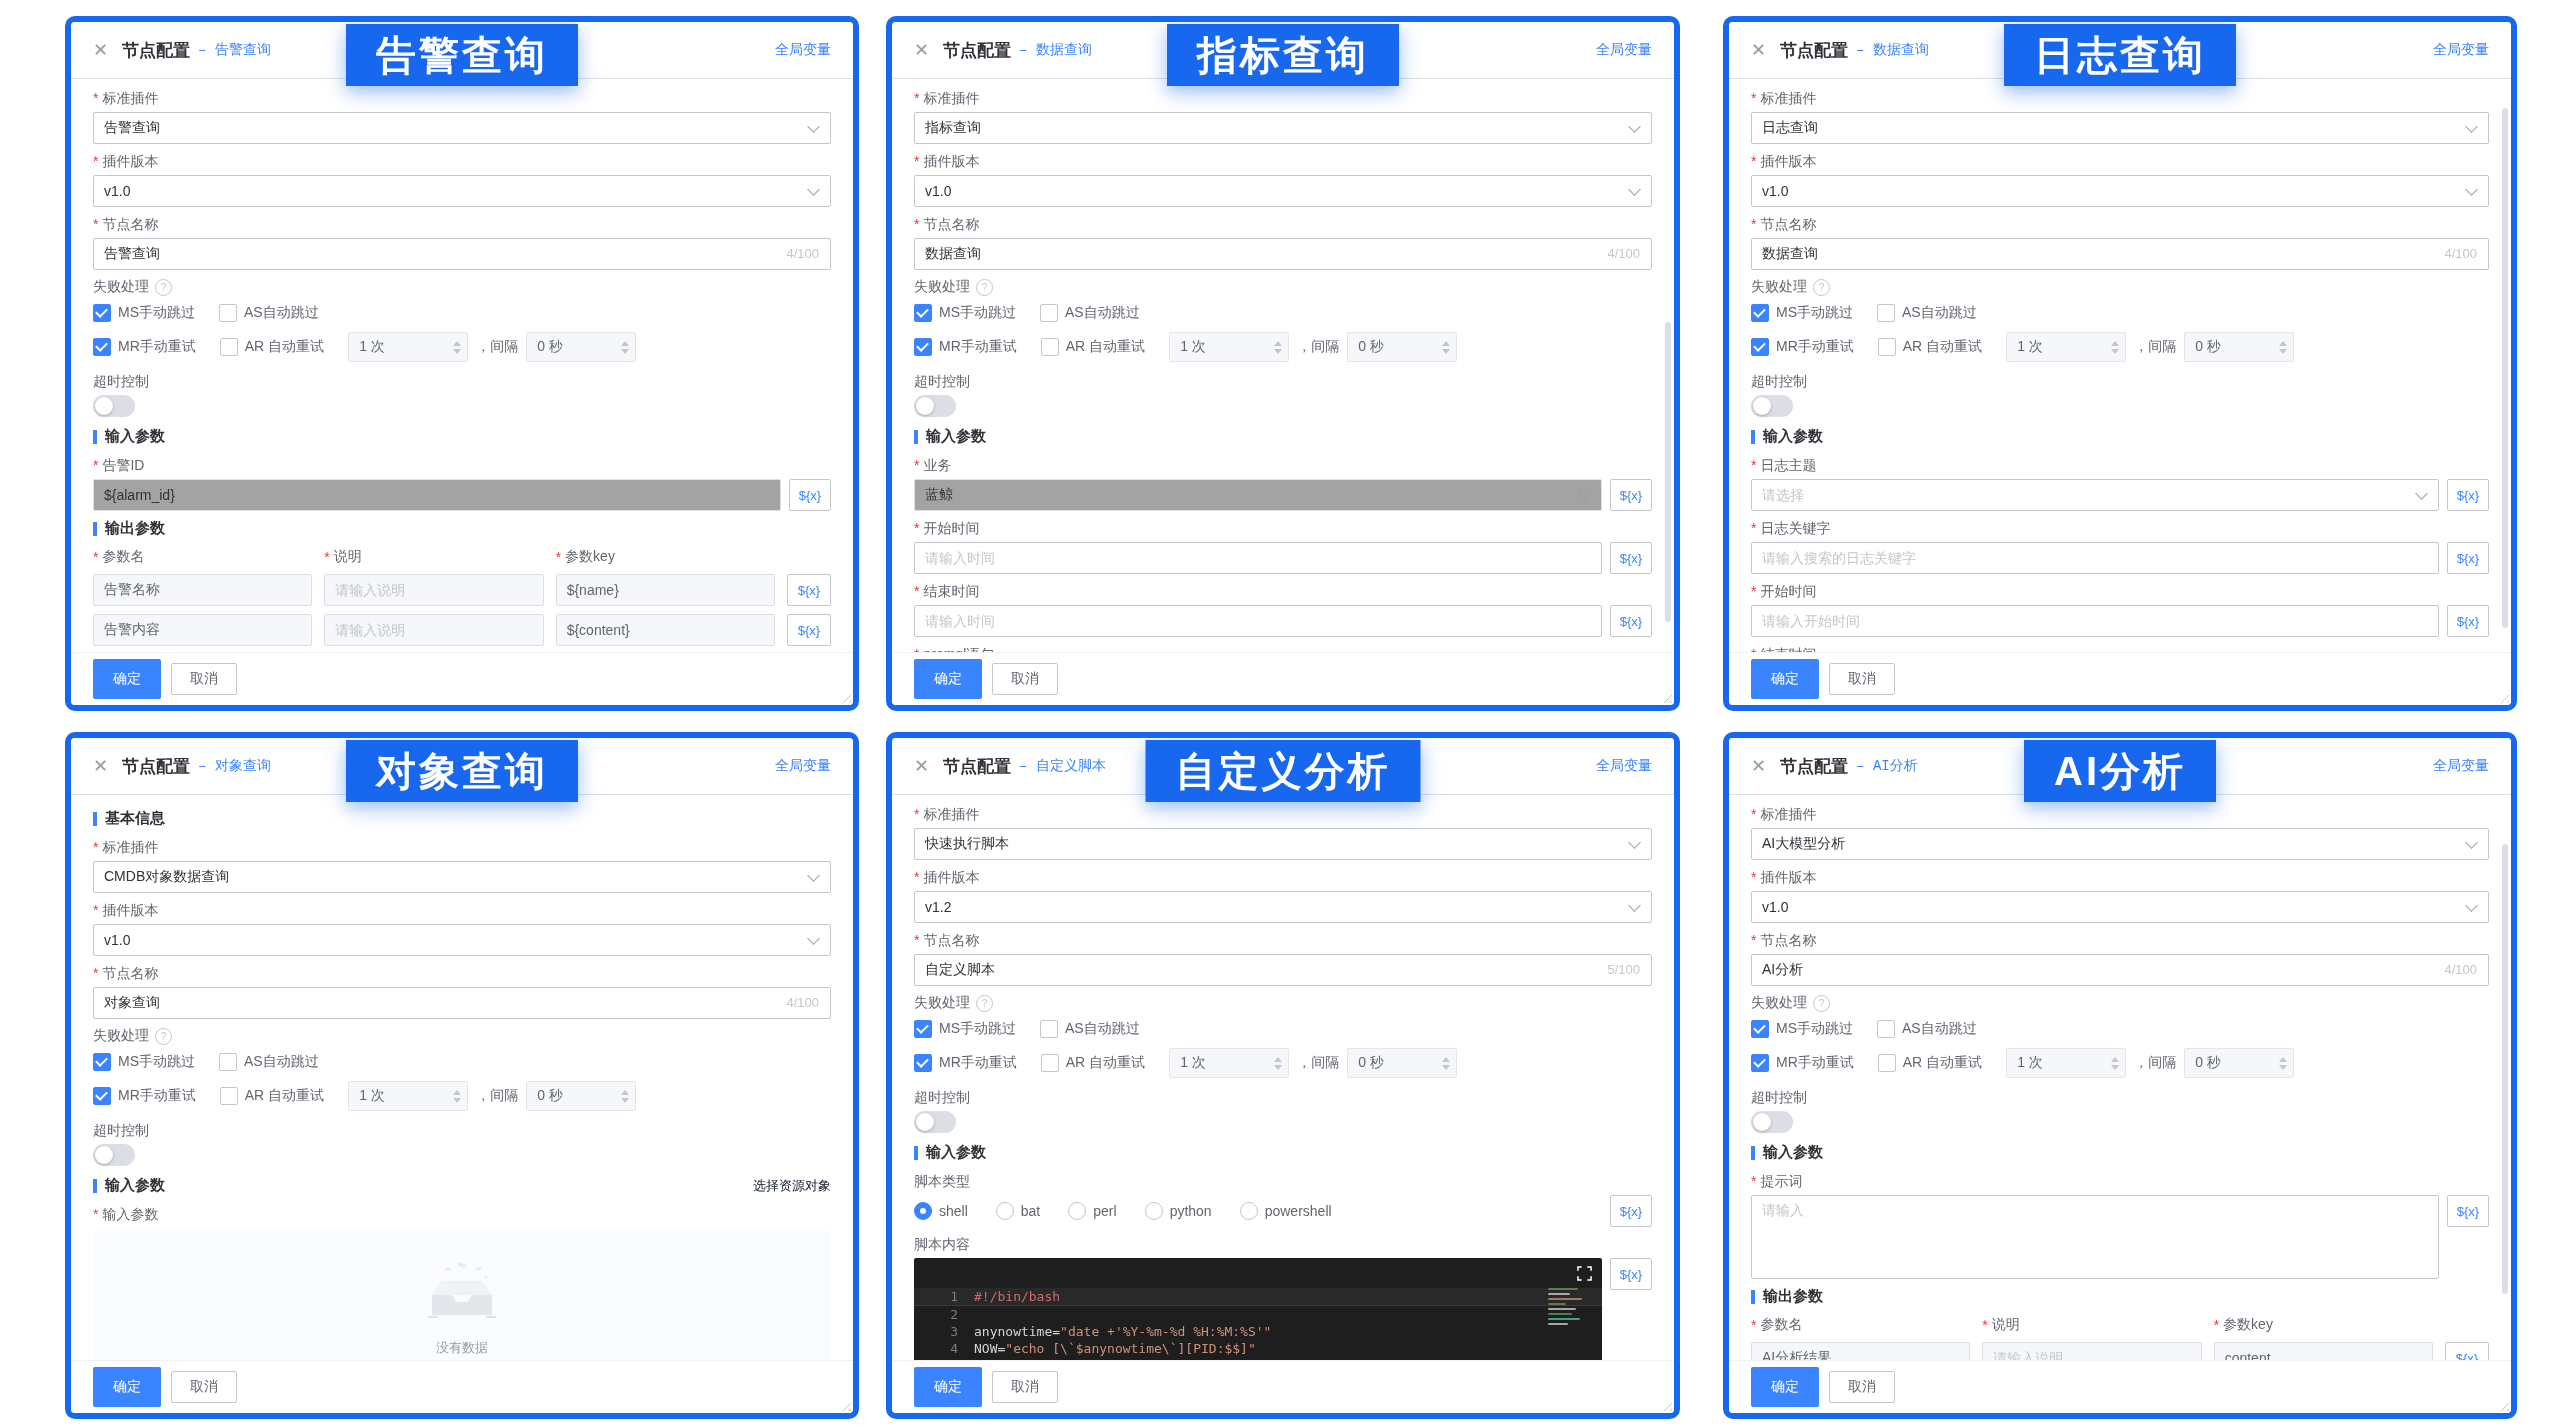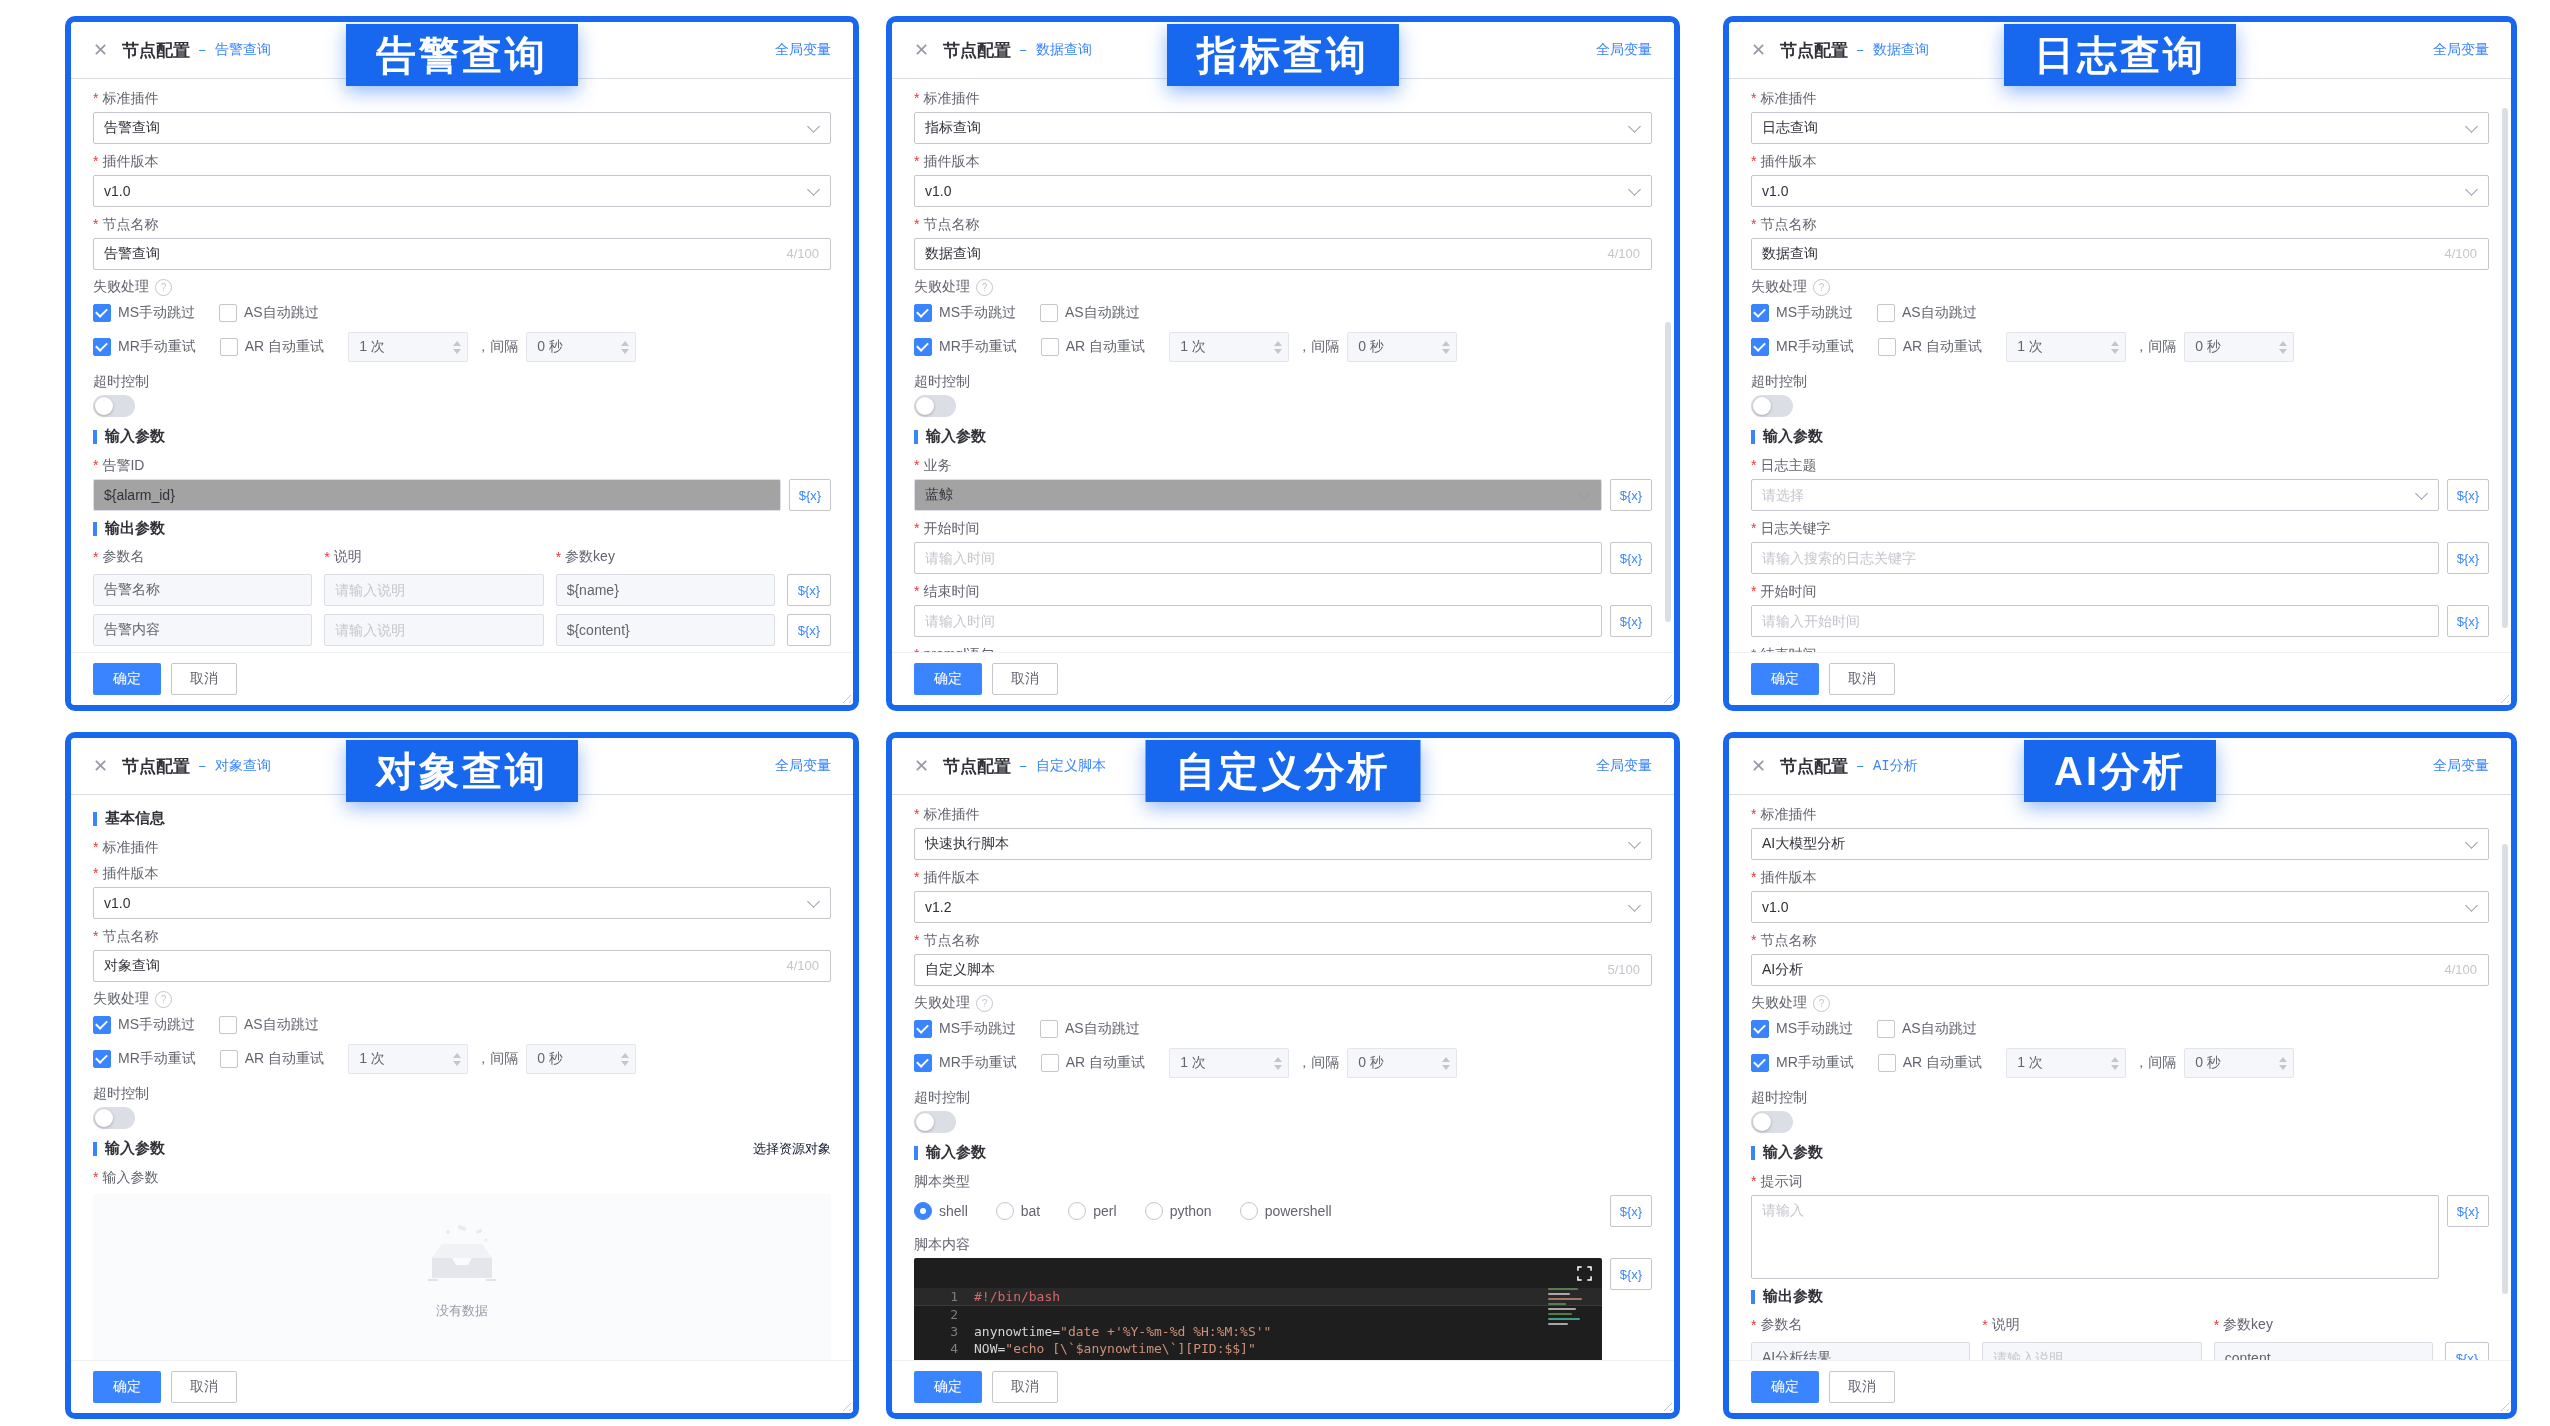--- a/index.html
+++ b/index.html
@@ -74,21 +74,21 @@
   .ogrid{display:grid;grid-template-columns:1fr 1fr 1fr 44px;column-gap:12px;row-gap:8px;align-items:center;}
   .ohead{display:flex;align-items:center;font-size:14px;color:#63656e;}
   .ocell input{width:100%;box-sizing:border-box;height:32px;border:1px solid #dcdee5;border-radius:2px;
        padding:0 10px;font-size:14px;color:#63656e;background:#f5f7fa;outline:none;}
   .ocell input::placeholder{color:#c4c6cc;}
   .ovb{margin-left:0;}
   .ta{flex:1;height:84px;border:1px solid #c4c6cc;border-radius:2px;padding:6px 10px;font-size:14px;
        color:#c4c6cc;background:#fff;box-sizing:border-box;}
   .foot{position:absolute;left:0;right:0;bottom:0;height:52px;background:#fff;display:flex;align-items:center;
        padding:0 22px;gap:10px;z-index:6;border-top:1px solid #f0f1f5;}
-  .okbtn{height:32px;padding:0 20px;background:#3a84ff;color:#fff;border:none;border-radius:2px;font-size:14px;cursor:pointer;}
+  .okbtn{height:40px;padding:0 20px;background:#3a84ff;color:#fff;border:none;border-radius:2px;font-size:14px;cursor:pointer;}
   .cxbtn{height:32px;padding:0 18px;background:#fff;color:#63656e;border:1px solid #c4c6cc;border-radius:2px;font-size:14px;cursor:pointer;}
   .resize{position:absolute;right:2px;bottom:2px;width:12px;height:12px;z-index:8;
        background:repeating-linear-gradient(135deg,transparent 0 3px,#c4c6cc 3px 4px);
        clip-path:polygon(100% 0,100% 100%,0 100%);cursor:nwse-resize;}
   .thumb{position:absolute;right:3px;width:6px;border-radius:3px;background:#dcdee5;z-index:8;cursor:grab;}
 </style>
 </head>
 <body>
 
 <div id="root">
@@ -501,20 +501,23 @@
       <div class="tag">对象查询</div>
       <div class="body">
         <div class="sec">
           <span class="secbar"></span>
           <span class="sectxt">基本信息</span>
         </div>
         <div class="field">
           <div class="flabel">
             <span class="star">*</span>
             <span>标准插件</span>
+          </div>
+          <div class="crow">
+            <div class="cwrap"><input class="ctl" readonly="" value="CMDB对象数据查询" style=""><span class="caret"></span></div>
           </div>
         </div>
         <div class="field">
           <div class="flabel">
             <span class="star">*</span>
             <span>插件版本</span>
           </div>
           <div class="crow">
             <div class="cwrap"><input class="ctl" readonly="" value="v1.0" style=""><span class="caret"></span></div>
           </div>

